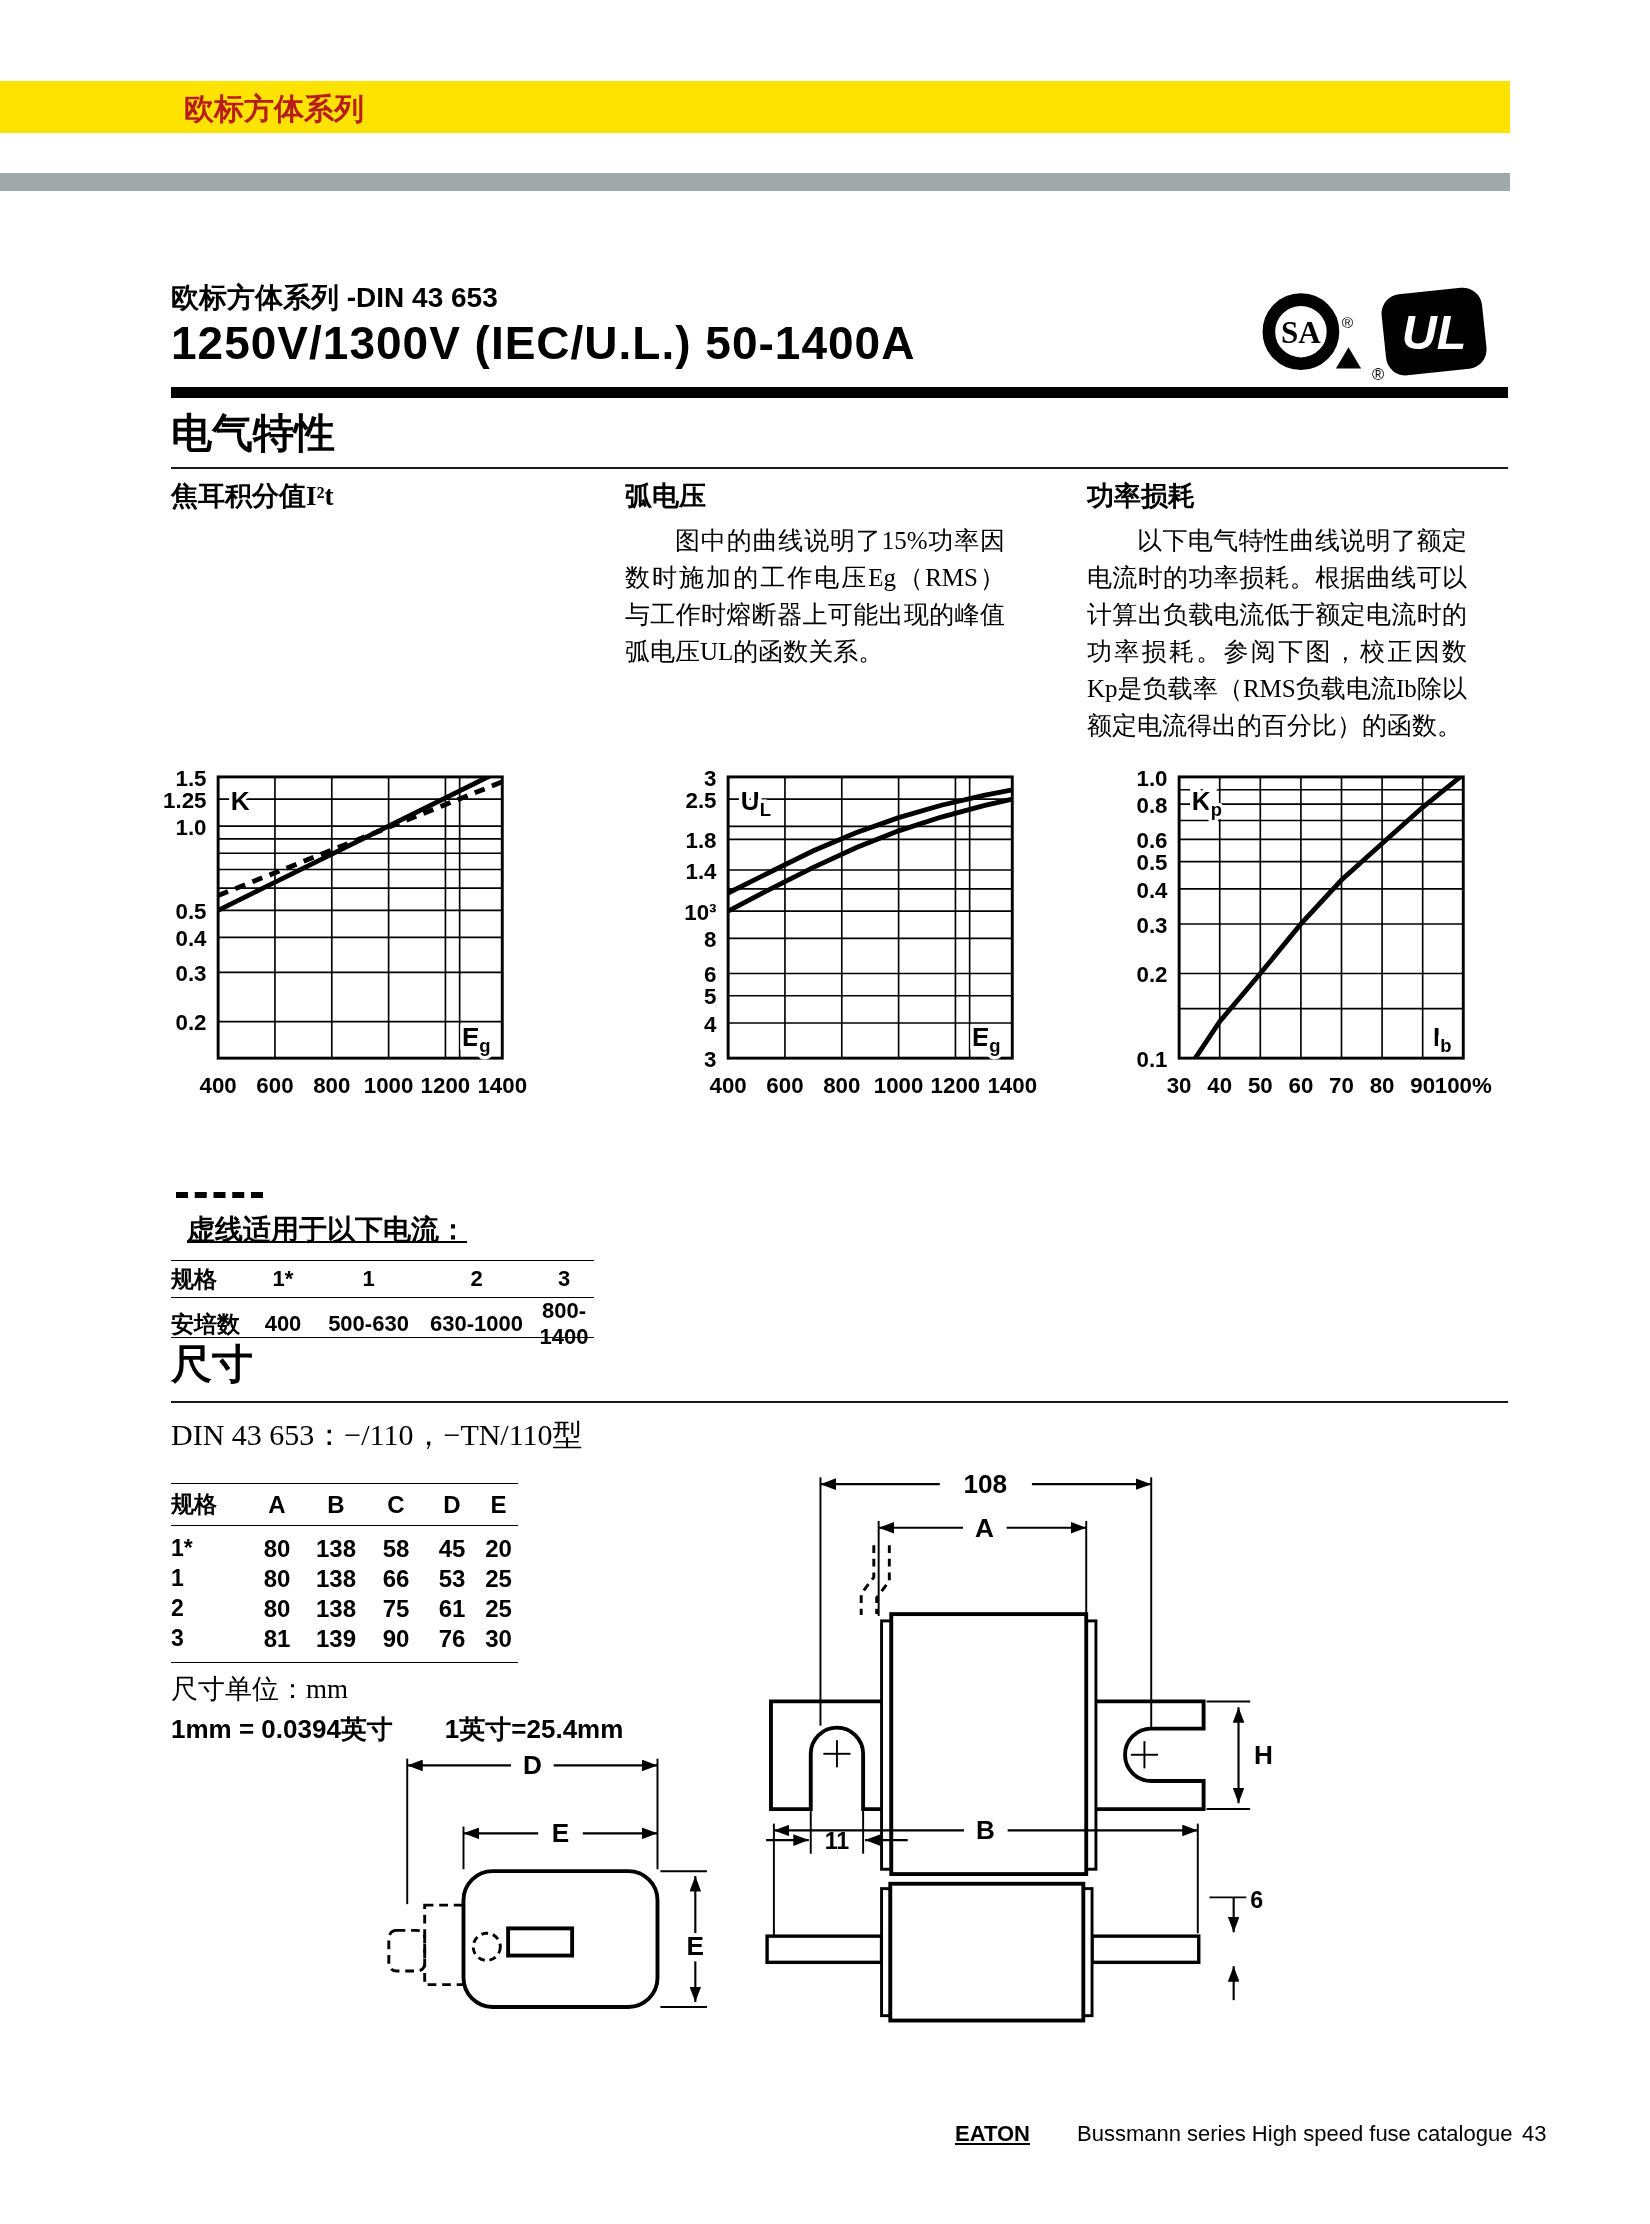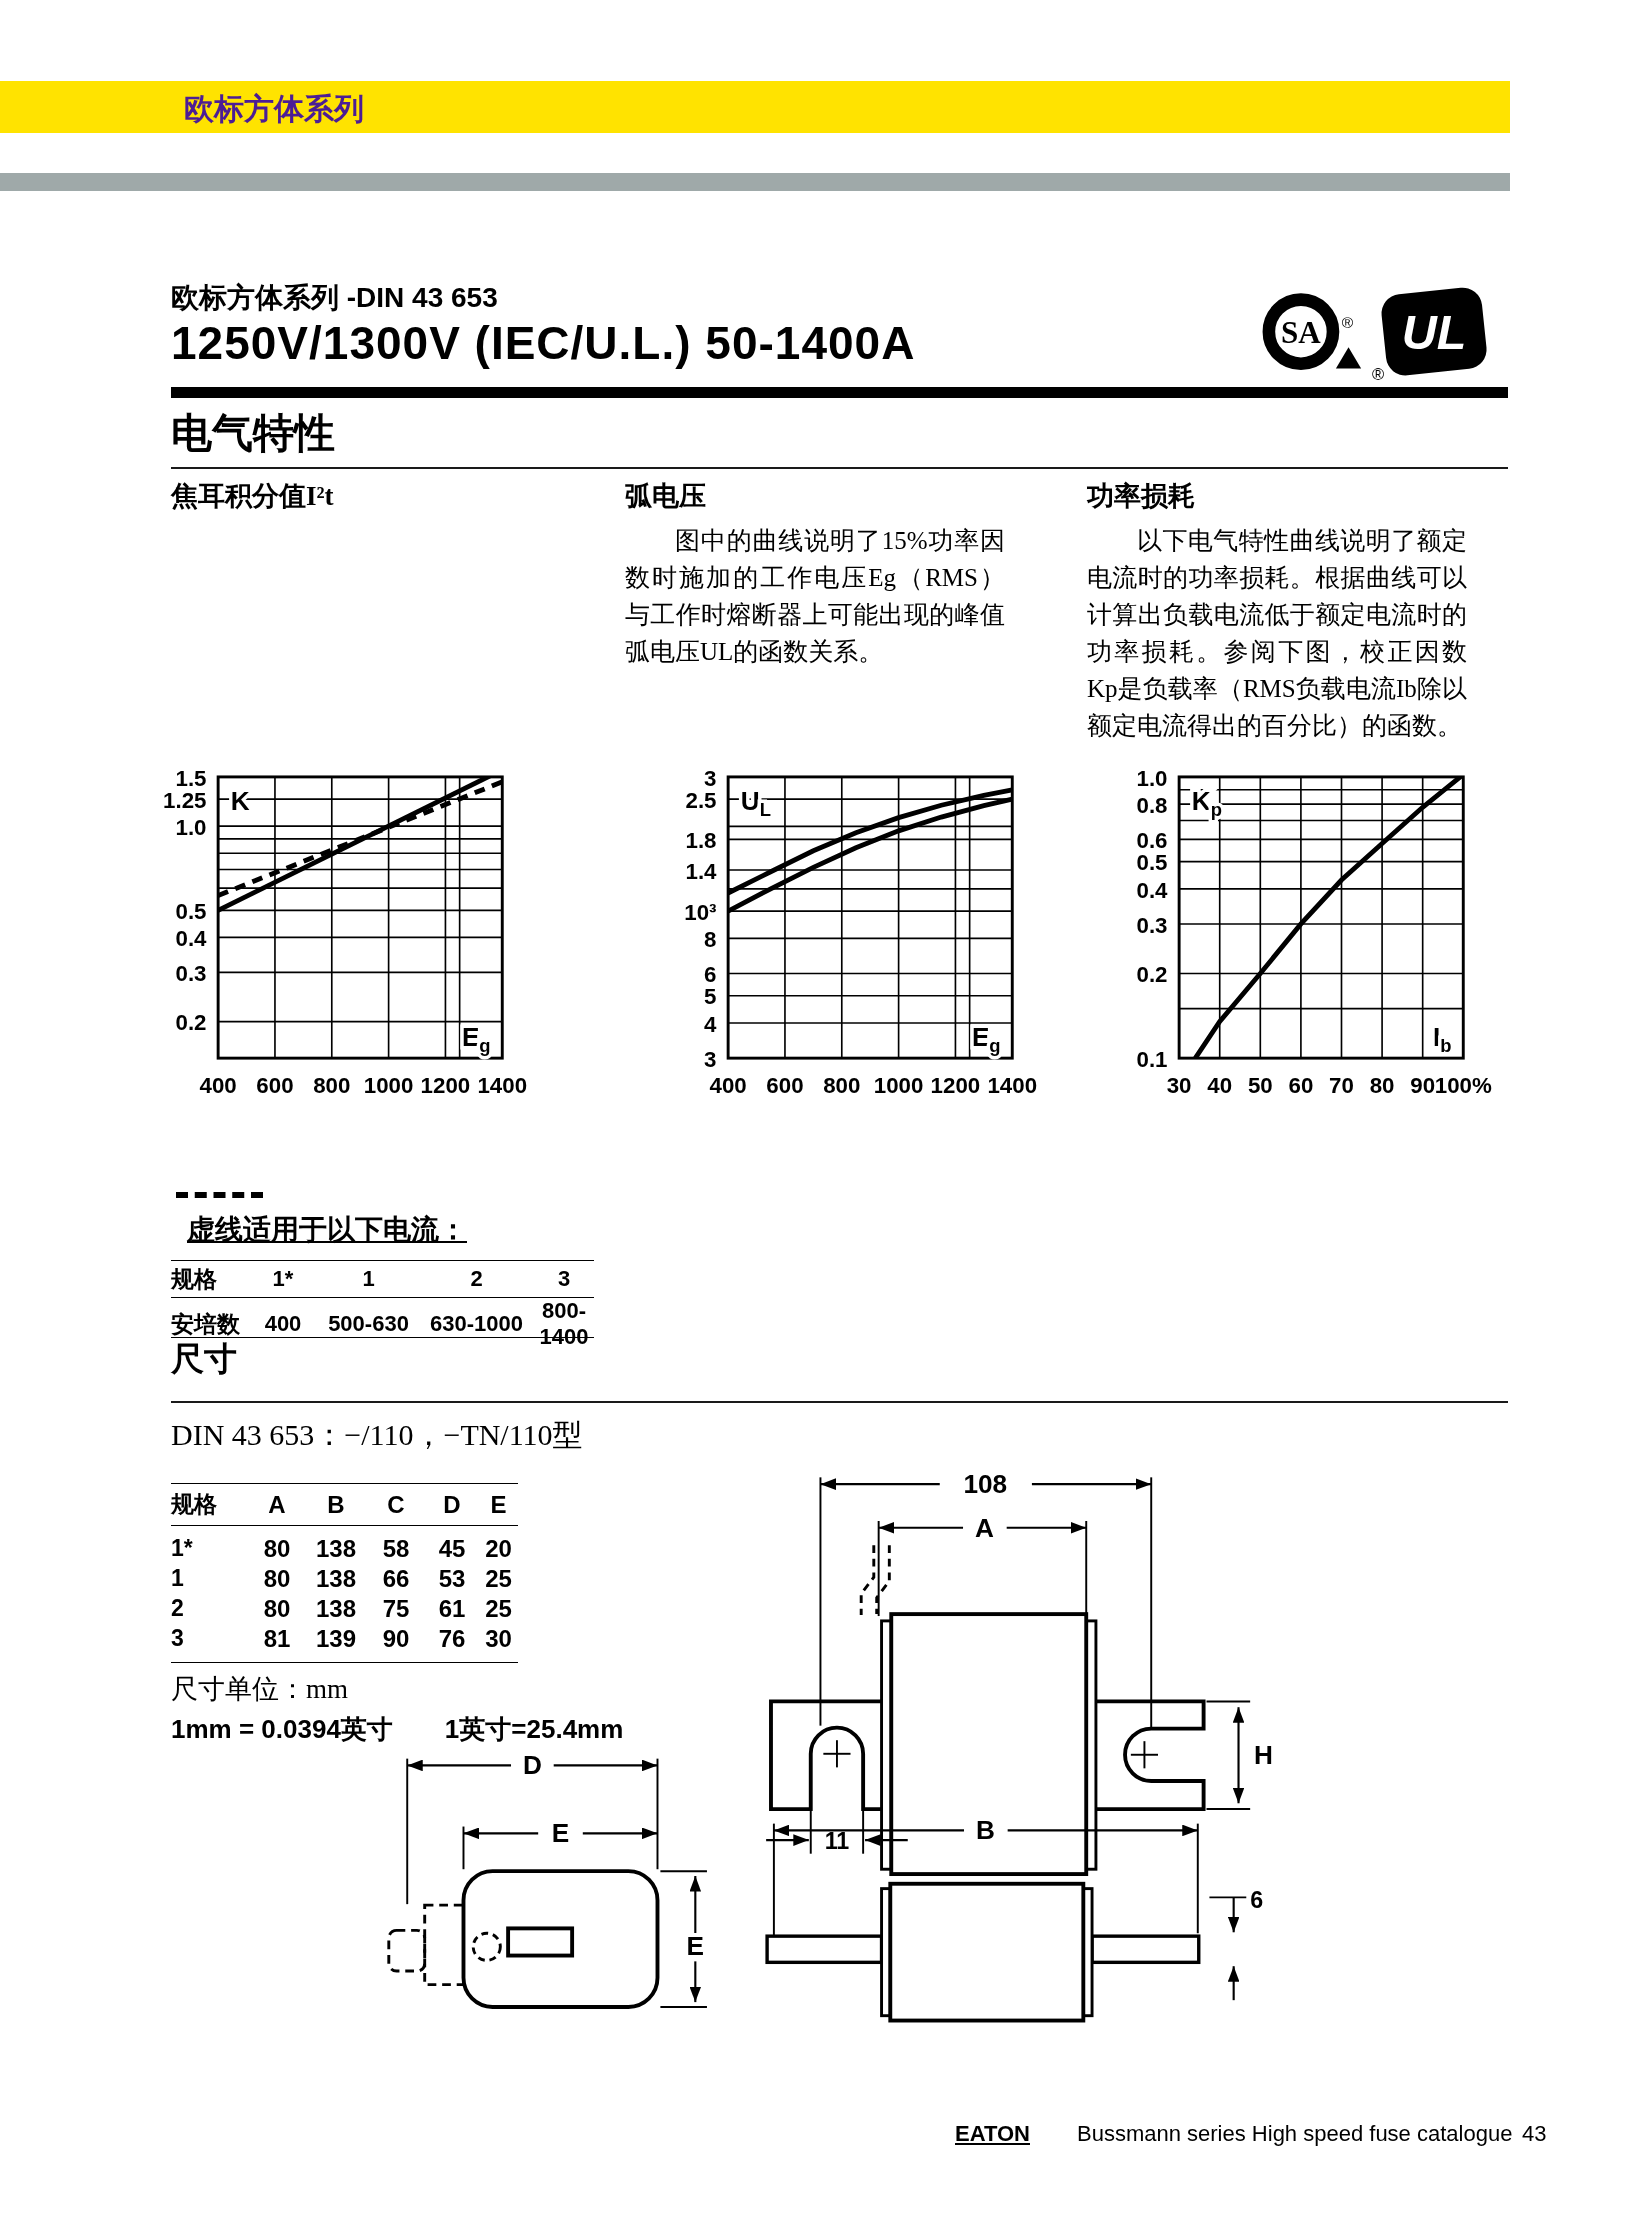--- a/index.html
+++ b/index.html
@@ -1,21 +1,21 @@
 <!DOCTYPE html>
 <html><head>
 <meta charset="utf-8">
 <style>
   html,body{margin:0;padding:0;}
   body{width:1651px;height:2224px;background:#ffffff;position:relative;
        font-family:"Liberation Sans",sans-serif;color:#000;overflow:hidden;}
   .abs{position:absolute;}
 
   .banner{left:0;top:81px;width:1510px;height:52px;background:#ffe300;}
-  .banner-text{left:184px;top:89px;font-size:30px;font-weight:bold;color:#4c1d95;}
+  .banner-text{left:184px;top:89px;font-size:30px;font-weight:bold;color:#b91c1c;}
   .graybar{left:0;top:173px;width:1510px;height:17.5px;background:#9fa9a9;}
 
   .series-title{left:171px;top:279px;font-size:28px;font-weight:bold;}
   .main-title{left:171px;top:316px;font-size:46px;font-weight:bold;letter-spacing:1px;}
   .thick-rule{left:171px;top:387px;width:1337px;height:10.7px;background:#000;}
   .sec-title{font-family:"Liberation Serif",serif;font-weight:bold;}
   .elec-title{left:171px;top:406px;font-size:41px;}
   .thin-rule{left:171px;height:1.9px;width:1337px;background:#1a1a1a;}
   .rule-elec{top:467px;}
   .rule-dims{top:1401px;}
@@ -34,21 +34,21 @@
   .dash-sample{left:176px;top:1192px;width:87px;height:0;border-top:6.8px dashed #000;}
   .note-label{left:187px;top:1211px;font-size:28px;text-decoration:underline;}
 
   .amp-table{left:171px;top:1260px;width:423px;border-top:1.9px solid #000;border-bottom:1.9px solid #000;}
   .amp-row{display:grid;grid-template-columns:78px 68px 103px 113px 62px;align-items:center;}
   .amp-row.head{height:36px;border-bottom:1.9px solid #000;}
   .amp-row.val{height:39px;}
   .amp-cell{font-size:22px;font-weight:bold;text-align:center;}
   .amp-cell.lbl{text-align:left;font-size:23px;}
 
-  .dims-title{left:171px;top:1337px;font-size:33px;font-family:Liberation Serif, serif;}
+  .dims-title{left:171px;top:1337px;font-size:41px;font-family:Liberation Serif, serif;}
   .din-line{left:171px;top:1415px;font-size:30px;font-family:"Liberation Serif",serif;}
 
   .dim-table{left:171px;top:1483px;width:347px;border-top:1.9px solid #000;border-bottom:1.9px solid #000;}
   .dim-row{display:grid;grid-template-columns:78px 56px 62px 58px 54px 39px;align-items:center;}
   .dim-row.head{height:41px;border-bottom:1.9px solid #000;}
   .dim-row.val{height:30px;}
   .dim-cell{font-size:24px;font-weight:bold;text-align:center;}
   .dim-cell.lbl{text-align:left;font-size:23px;}
   .dim-table .spacer{height:7.8px;}
 

